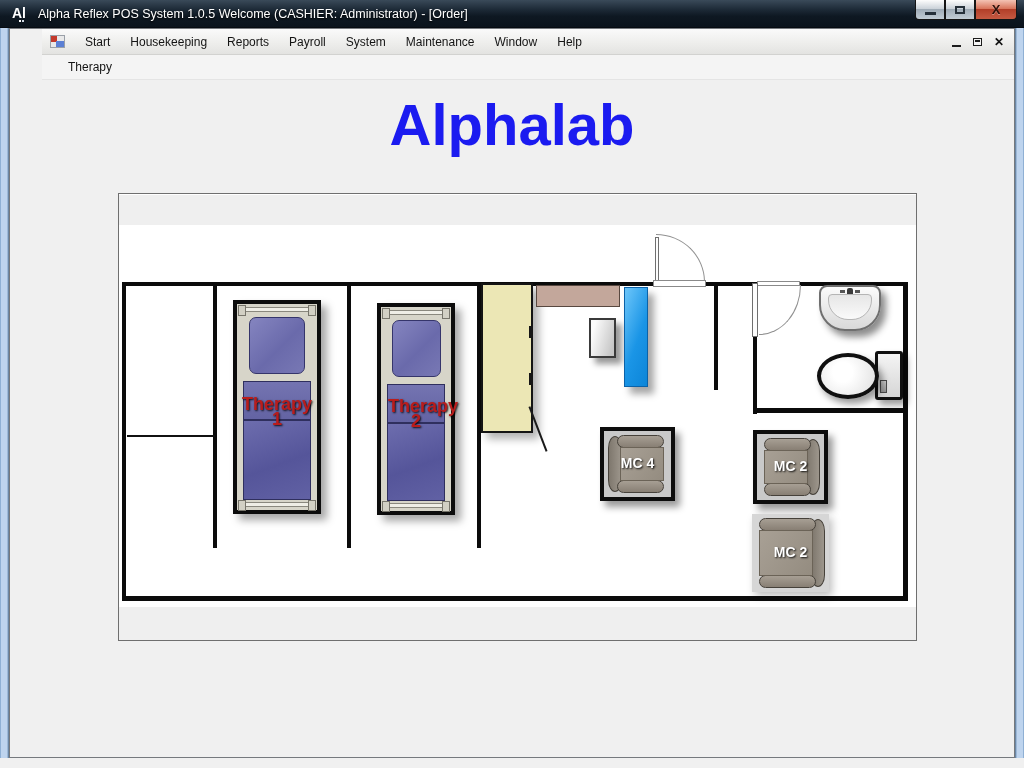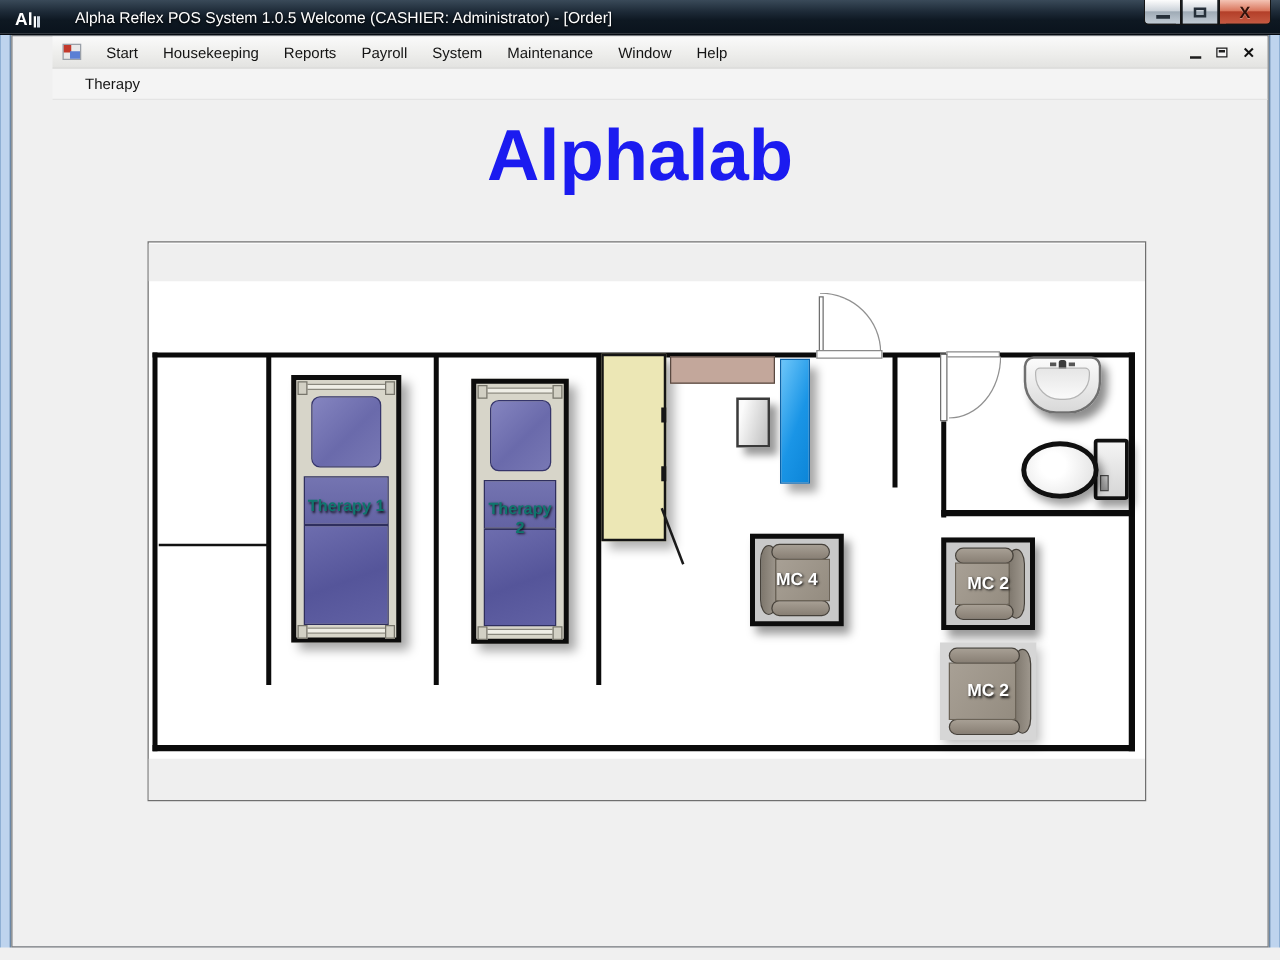--- a/index.html
+++ b/index.html
@@ -7,25 +7,25 @@
 
   .window { position:relative; width:1024px; height:768px; background:#f0f0f0; }
 
   
   .titlebar {
     position:absolute; left:0; top:0; width:1024px; height:28px;
     background:linear-gradient(180deg,#3a4a59 0%,#1d2a37 35%,#0e1822 60%,#0a131c 100%);
     border-bottom:1px solid #060b11;
     display:flex; align-items:center; color:#fff;
   }
-  .app-icon { margin-left:12px; display:flex; align-items:flex-end; height:16px; }
+  .app-icon { margin-left:12px; display:flex; align-items:flex-end; height:16px;flex-direction:column; }
   .app-icon .ai-text { font-weight:bold; font-size:14px; line-height:14px; color:#fff; }
   .app-icon .ai-bars { display:inline-block; width:7px; height:9px; margin-left:1px;
     background:linear-gradient(90deg,#fff 0 2px,transparent 2px 3px,#cfd8e2 3px 5px,transparent 5px); }
-  .title-text { margin-left:26px; font-size:12.5px; text-shadow:0 1px 2px #000; white-space:nowrap; }
+  .title-text { margin-left:12px; font-size:12.5px; text-shadow:0 1px 2px #000; white-space:nowrap; }
 
   .win-buttons { position:absolute; top:0; right:7px; display:flex; }
   .win-btn {
     width:30px; height:20px; border:1px solid #151515; border-top:none;
     background:linear-gradient(180deg,#fdfdfd 0%,#ccd3da 45%,#9fabb6 50%,#c2ccd5 100%);
     display:flex; align-items:center; justify-content:center; position:relative;
   }
   .win-btn.first { border-radius:0 0 0 4px; }
   .win-btn.close {
     width:42px; border-radius:0 0 4px 0;
@@ -112,21 +112,21 @@
   .bed .pillow { position:absolute; top:13px; left:15%; width:70%; height:57px;
     background:linear-gradient(135deg,#8585c0 0%,#6a6aab 55%,#7878b4 100%);
     border:1px solid #35356b; border-radius:7px; }
   .bed .sheet { position:absolute; top:77px; left:6px; right:6px; height:39px;
     background:linear-gradient(180deg,#7474b1 0%,#6363a3 100%);
     border:1px solid #2f2f5e; }
   .bed .blanket { position:absolute; top:116px; left:6px; right:6px; bottom:10px;
     background:linear-gradient(160deg,#6d6dae 0%,#55559a 55%,#6161a4 100%);
     border:1px solid #2f2f5e; }
   .bed .bed-label { position:absolute; top:45%; left:0; width:100%; text-align:center;
-    color:#0f766e; font-weight:bold; font-size:13px; line-height:15px;
+    color:#b91c1c; font-weight:bold; font-size:18px; line-height:15px;
     text-shadow:1px 1px 2px rgba(0,0,0,.85); }
   .bed.narrow .bed-label { left:10%; width:80%; }
 
   
   .cabinet { background:var(--cabinet-cream,#ece7b5); border:2px solid #141414;
     box-shadow:6px 6px 8px rgba(0,0,0,0.3); }
   .cabinet .door-line { position:absolute; right:-8px; bottom:-22px; width:2px; height:48px;
     background:#1a1a1a; transform:rotate(-21deg); }
   .cabinet .hinge1, .cabinet .hinge2 { position:absolute; right:-2px; width:4px; height:12px; background:#161616; }
   .cabinet .hinge1 { top:28%; } .cabinet .hinge2 { top:60%; }

